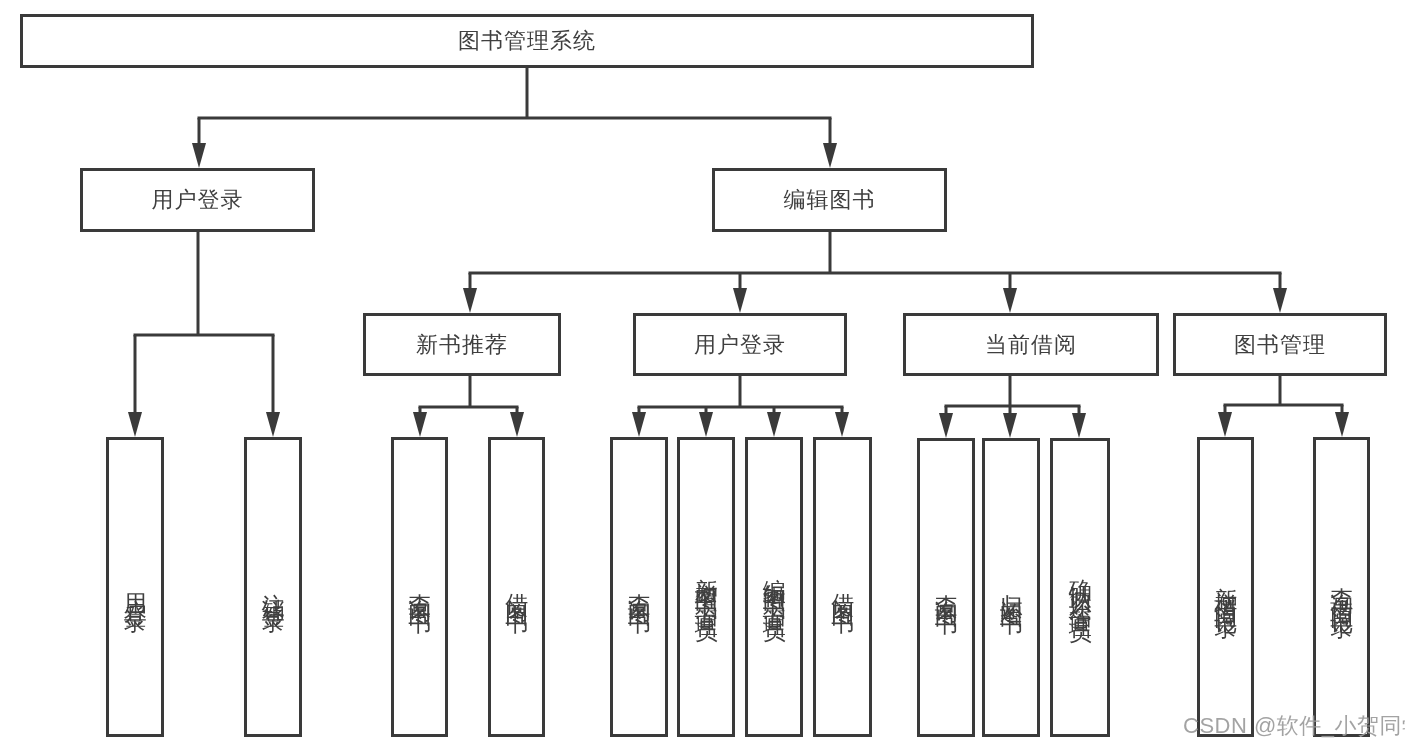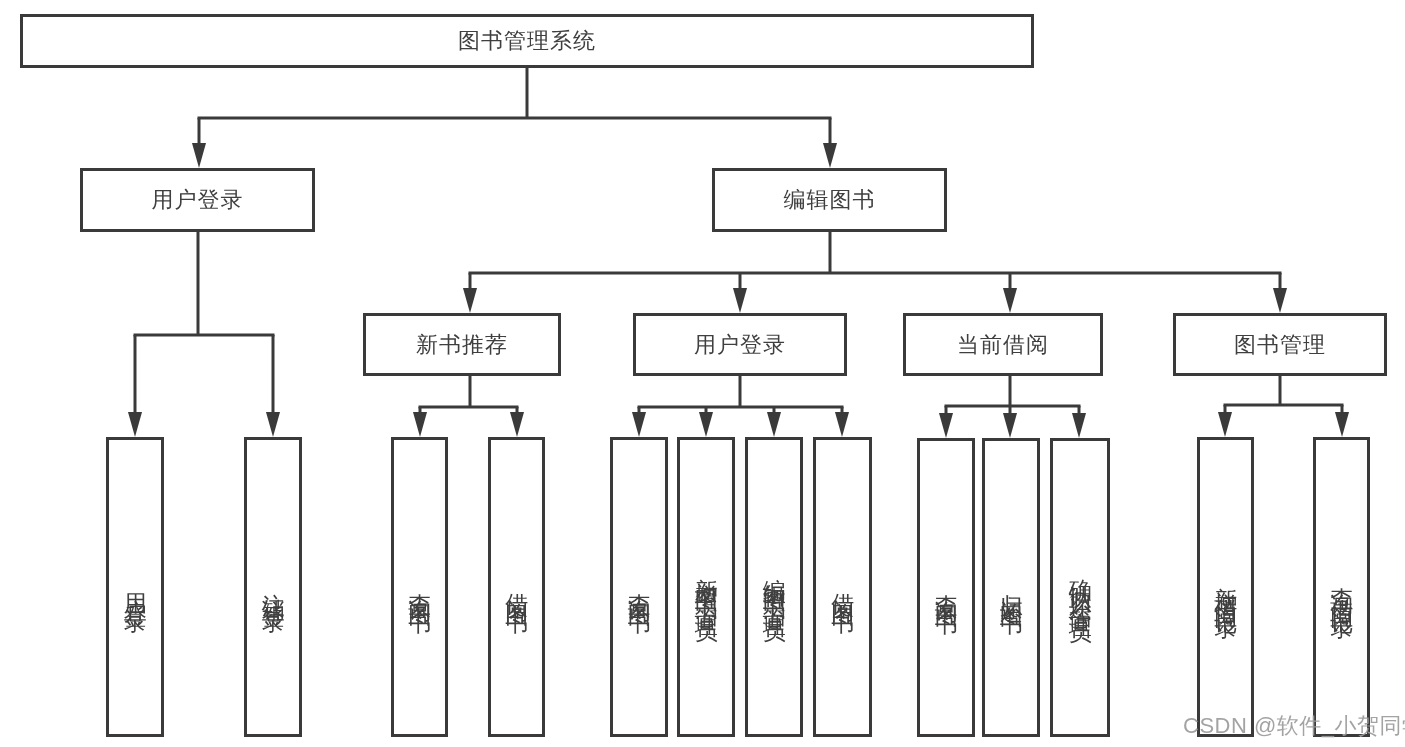--- a/index.html
+++ b/index.html
@@ -120,21 +120,21 @@
       </div>
       <div class="node" style="left: 712px; top: 168px; width: 235px; height: 64px;">
         <span>编辑图书</span>
       </div>
       <div class="node" style="left: 363px; top: 313px; width: 198px; height: 63px;">
         <span>新书推荐</span>
       </div>
       <div class="node" style="left: 633px; top: 313px; width: 214px; height: 63px;">
         <span>用户登录</span>
       </div>
-      <div class="node" style="left: 903px; top: 313px; width: 200px; height: 63px;">
+      <div class="node" style="left: 903px; top: 313px; width: 256px; height: 63px;">
         <span>当前借阅</span>
       </div>
       <div class="node" style="left: 1173px; top: 313px; width: 214px; height: 63px;">
         <span>图书管理</span>
       </div>
       <div class="node vertical" style="left: 106px; top: 437px; width: 58px; height: 300px;">
         <span>用户登录</span>
       </div>
       <div class="node vertical" style="left: 244px; top: 437px; width: 58px; height: 300px;">
         <span>注销登录</span>

